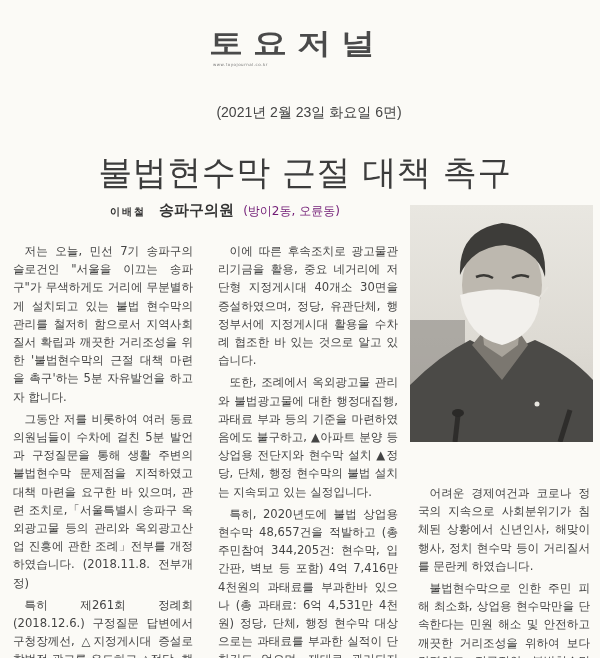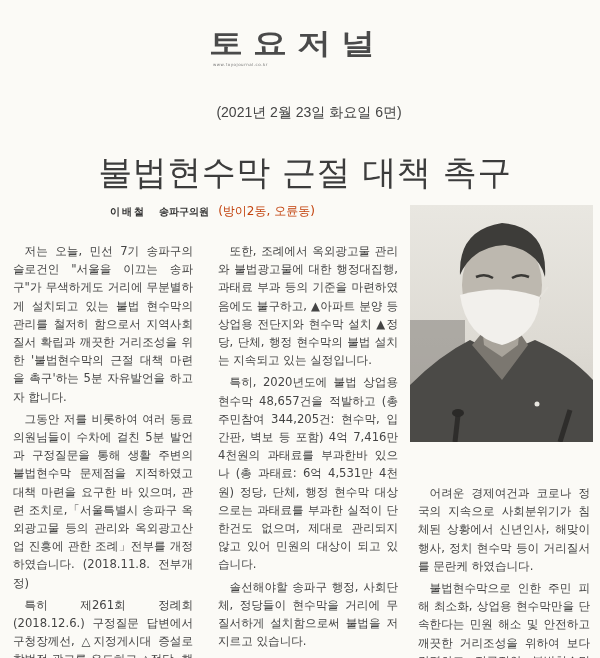--- a/index.html
+++ b/index.html
@@ -34,22 +34,22 @@
   .headline {
     position: absolute; left: 0; width: 600px; top: 150px;
     text-align: center; font-size: 34px; color: #3c3c3c;
     padding-left: 10px; box-sizing: border-box; letter-spacing: 0.5px;
   }
   .byline {
     position: absolute; left: 110px; top: 200px;
     white-space: nowrap; color: #333;
   }
   .byline .name { font-size: 10px; font-weight: bold; letter-spacing: 2px; }
-  .byline .role { font-size: 10px; font-weight: bold; margin-left: 8px; }
-  .byline .district { font-size: 12px; margin-left: 4px; color: #c2410c; }
+  .byline .role { font-size: 15px; font-weight: bold; margin-left: 8px; }
+  .byline .district { font-size: 12px; margin-left: 4px; color: #701a75; }
   .col {
     position: absolute; font-size: 11.6px; line-height: 18.2px;
     color: #444; text-align: justify;
   }
   .col p { margin: 4px; text-indent: 1em; }
   .col1 { left: 9px; top: 238px; width: 188px; }
   .col2 { left: 214px; top: 238px; width: 188px; }
   .col3 { left: 414px; top: 480px; width: 180px; }
   .photo {
     position: absolute; left: 410px; top: 205px; width: 183px; height: 237px;
@@ -76,20 +76,21 @@
   <span class="district">(방이2동, 오륜동)</span>
 </div>
 
 <div class="col col1">
   <p>저는 오늘, 민선 7기 송파구의 슬로건인 "서울을 이끄는 송파구"가 무색하게도 거리에 무분별하게 설치되고 있는 불법 현수막의 관리를 철저히 함으로서 지역사회 질서 확립과 깨끗한 거리조성을 위한 '불법현수막의 근절 대책 마련을 촉구'하는 5분 자유발언을 하고자 합니다.</p>
   <p>그동안 저를 비롯하여 여러 동료 의원님들이 수차에 걸친 5분 발언과 구정질문을 통해 생활 주변의 불법현수막 문제점을 지적하였고 대책 마련을 요구한 바 있으며, 관련 조치로,「서울특별시 송파구 옥외광고물 등의 관리와 옥외광고산업 진흥에 관한 조례」전부를 개정하였습니다. (2018.11.8. 전부개정)</p>
   <p>특히 제261회 정례회(2018.12.6.) 구정질문 답변에서 구청장께선, △지정게시대 증설로 합법적 광고를 유도하고 △정당, 행정, 각종단체 및 모든 광고주들에게 지정게시대 이용을 권유하겠으며 △구 자체, 서울시 불법광고물 정비반 합동단속 및 주민참여 수거보상제 실시 등 올바른 광고문화정착을 위하여 노력하겠다는 답변이 있었습니다.</p>
 </div>
 
 <div class="col col2">
+  <p>이에 따른 후속조치로 광고물관리기금을 활용, 중요 네거리에 저단형 지정게시대 40개소 30면을 증설하였으며, 정당, 유관단체, 행정부서에 지정게시대 활용을 수차례 협조한 바 있는 것으로 알고 있습니다.</p>
   <p>또한, 조례에서 옥외광고물 관리와 불법광고물에 대한 행정대집행, 과태료 부과 등의 기준을 마련하였음에도 불구하고, ▲아파트 분양 등 상업용 전단지와 현수막 설치 ▲정당, 단체, 행정 현수막의 불법 설치는 지속되고 있는 실정입니다.</p>
   <p>특히, 2020년도에 불법 상업용현수막 48,657건을 적발하고 (총 주민참여 344,205건: 현수막, 입간판, 벽보 등 포함) 4억 7,416만 4천원의 과태료를 부과한바 있으나 (총 과태료: 6억 4,531만 4천원) 정당, 단체, 행정 현수막 대상으로는 과태료를 부과한 실적이 단 한건도 없으며, 제대로 관리되지 않고 있어 민원의 대상이 되고 있습니다.</p>
   <p>솔선해야할 송파구 행정, 사회단체, 정당들이 현수막을 거리에 무질서하게 설치함으로써 불법을 저지르고 있습니다.</p>
 </div>
 
 <div class="photo">
   <svg width="183" height="237" viewBox="0 0 183 237">
 
     <rect x="0" y="115" width="55" height="70" fill="#8a8782" opacity="0.6"></rect>
 

